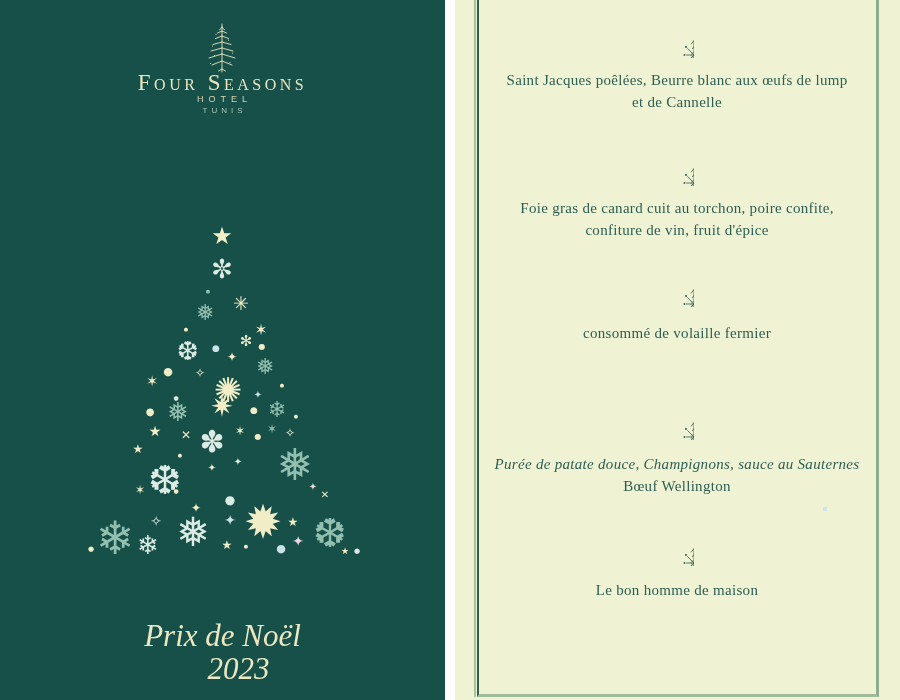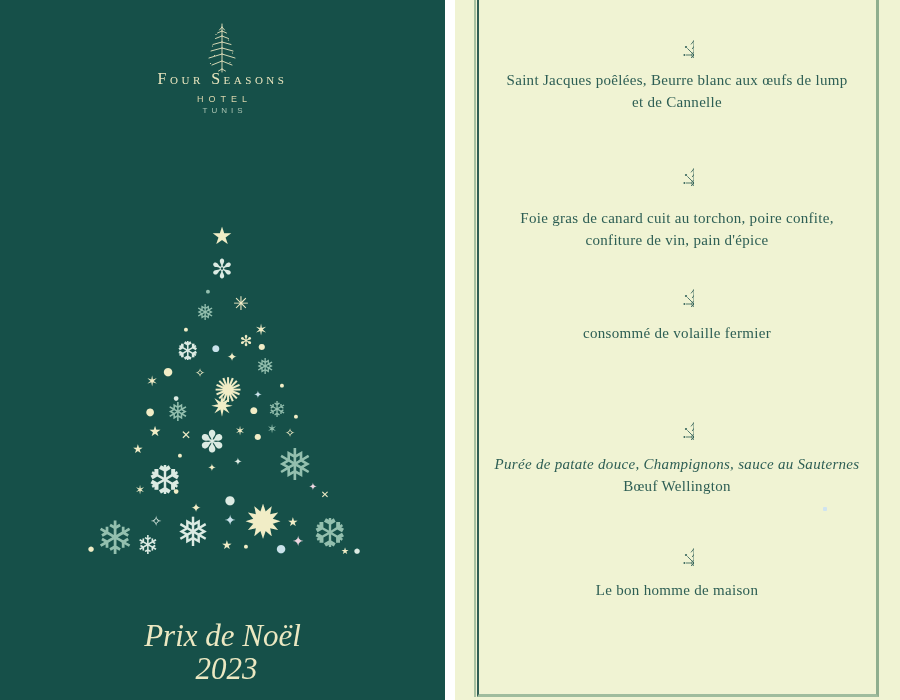--- a/index.html
+++ b/index.html
@@ -6,30 +6,30 @@
   html,body { width:900px; height:700px; }
   body { font-family:"Liberation Serif", serif; background:#ffffff; }
 
   .page { position:relative; width:900px; height:700px; overflow:hidden; background:#ffffff; }
 
   
   .left-panel { position:absolute; left:0; top:0; width:445px; height:700px; background:#165049; overflow:hidden; }
 
   .logo { position:absolute; left:0; top:0; width:445px; text-align:center; color:#eae6bf; }
   .logo-tree { position:absolute; left:200px; top:21px; width:44px; height:52px; color:#e9e5bf; }
-  .logo-name { position:absolute; left:0; top:70px; width:445px; font-variant:small-caps; font-size:16px; letter-spacing:3.5px; color:#eae6bf; }
+  .logo-name { position:absolute; left:0; top:70px; width:445px; font-variant:small-caps; font-size:23px; letter-spacing:3.5px; color:#eae6bf; }
   .logo-hotel { position:absolute; left:2px; top:94px; width:445px; font-size:9px; letter-spacing:5px; text-transform:uppercase; color:#d9d5ac; font-family:"Liberation Sans", sans-serif; }
   .logo-city { position:absolute; left:2px; top:106px; width:445px; font-size:8px; letter-spacing:4px; text-transform:uppercase; color:#a9c3b2; font-family:"Liberation Sans", sans-serif; }
 
   .tree { position:absolute; left:0; top:0; width:445px; height:700px; }
   .orn { position:absolute; transform:translate(-50%,-50%); line-height:1; font-family:"DejaVu Sans", sans-serif; pointer-events:none; }
 
   .cover-title { position:absolute; left:0; width:445px; text-align:center; color:#ece8c2; font-style:italic; }
   .cover-title .t1 { position:absolute; left:0; top:618px; width:445px; font-size:31px; }
-  .cover-title .t2 { position:absolute; left:4px; top:651px; width:445px; font-size:31px; }
+  .cover-title .t2 { position:absolute; left:16px; top:651px; width:445px; font-size:31px; }
 
   
   .right-panel { position:absolute; left:455px; top:0; width:445px; height:700px; background:#f0f3d3; }
 
   .frame-light { position:absolute; left:474px; top:0; width:2px; height:697px; background:#a8c2a2; }
   .menu-frame { position:absolute; left:477px; top:-20px; width:402px; height:717px;
                 border-left:2px solid #315e55; border-right:3px solid #8fae8e; border-bottom:3px solid #9fbc9d; }
 
   .menu-content { position:absolute; left:477px; top:0; width:400px; height:684px; text-align:center; color:#2d5e54;margin-top:47px; }
   .menu-item { position:absolute; left:0; width:100%; }
@@ -199,23 +199,23 @@
       <div class="line">Saint Jacques poêlées, Beurre blanc aux œufs de lump</div>
       <div class="line">et de Cannelle</div>
     </div>
 
     <div class="divider d-1">
       <svg viewBox="-20 -20 40 40">
           <use href="#flake"></use>
         </svg>
     </div>
 
-    <div class="menu-item" style="top:160px">
+    <div class="menu-item" style="top:150px">
       <div class="line">Foie gras de canard cuit au torchon, poire confite,</div>
-      <div class="line">confiture de vin, pain d'épice</div>
+      <div class="line">confiture de vin, fruit d'épice</div>
     </div>
 
     <div class="divider d-2">
       <svg viewBox="-20 -20 40 40">
           <use href="#flake"></use>
         </svg>
     </div>
 
     <div class="menu-item" style="top:275px">
       <div class="line">consommé de volaille fermier</div>

